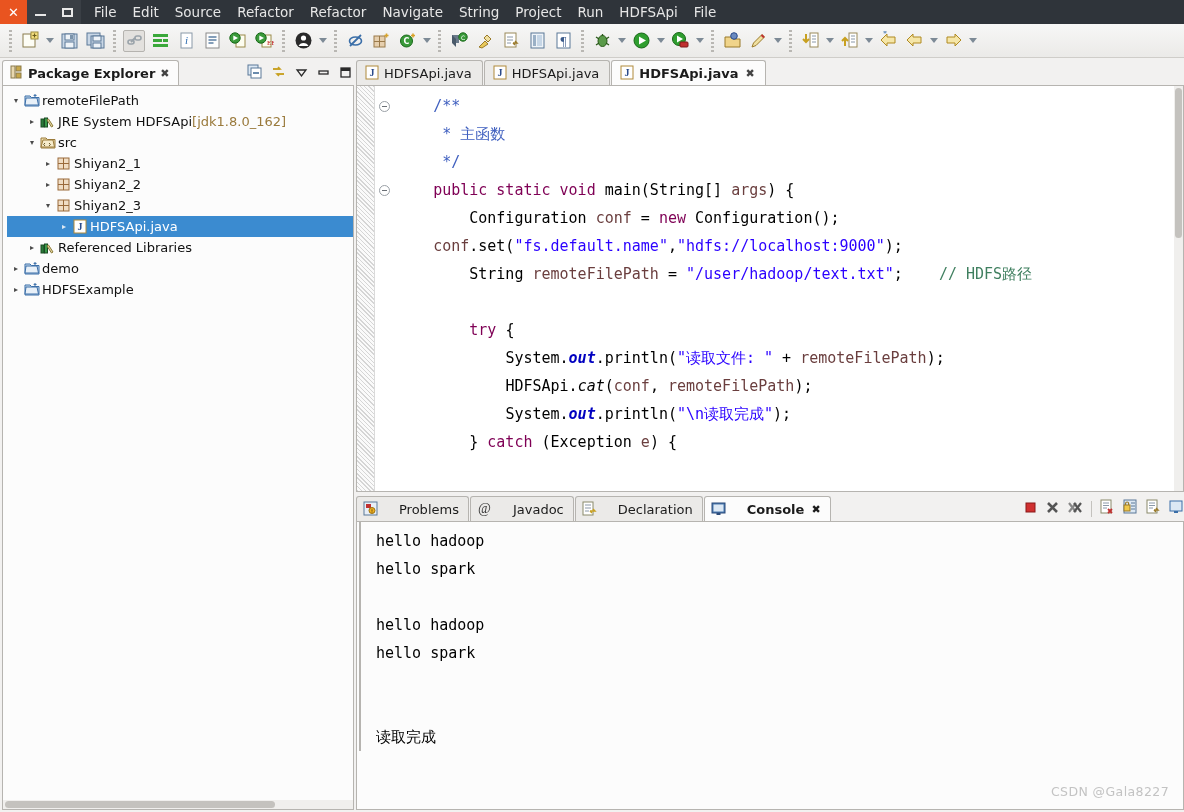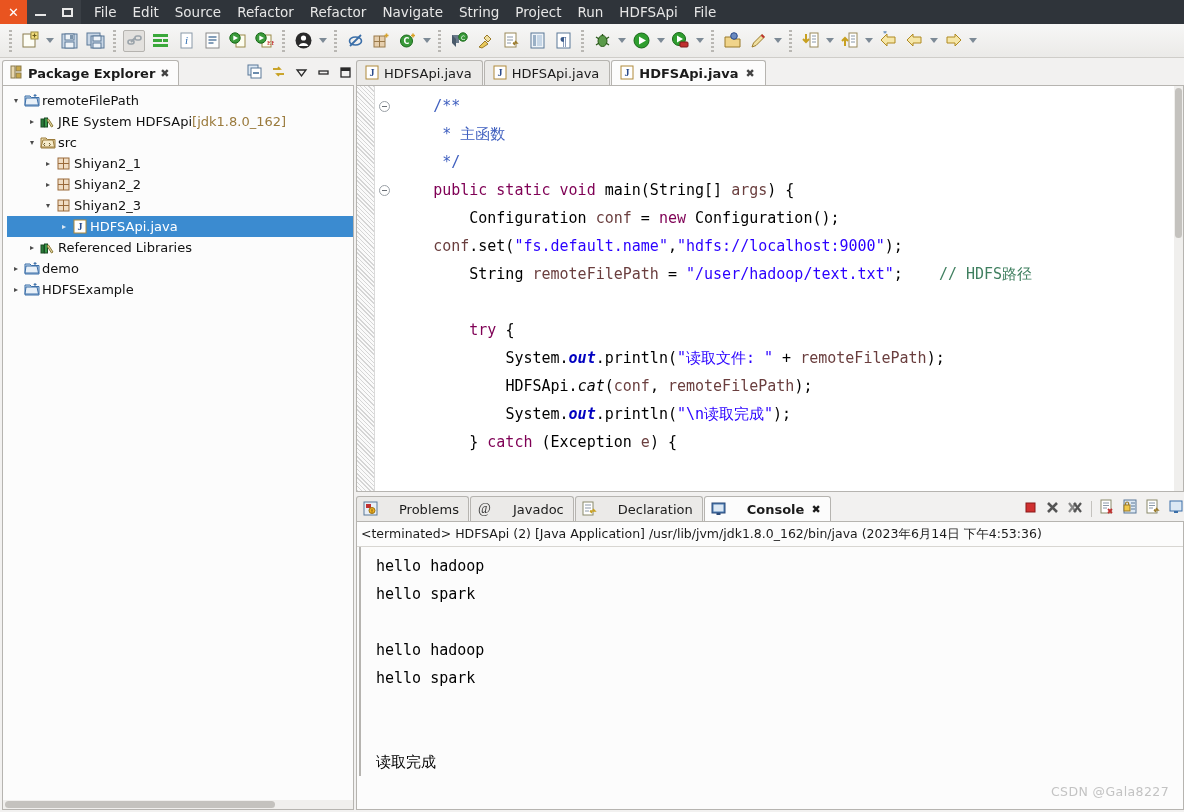--- a/index.html
+++ b/index.html
@@ -669,21 +669,20 @@
           </svg>
       </span>
       <span>
         <svg width="16" height="16" viewBox="0 0 16 16">
             <rect x="2" y="2" width="12" height="10" fill="#dce8f4" stroke="#3a6ea8"></rect>
             <rect x="6" y="12" width="4" height="2" fill="#3a6ea8"></rect>
           </svg>
       </span>
     </div>
     <div class="cs-body">
-      <div class="cs-hdr">&lt;terminated&gt; HDFSApi (2) [Java Application] /usr/lib/jvm/jdk1.8.0_162/bin/java (2023年6月14日 下午4:53:36)</div>
       <div class="cs-out">hello hadoop
 hello spark
 
 hello hadoop
 hello spark
 
 
 读取完成</div>
       <div class="watermark">CSDN @Gala8227</div>
     </div>

